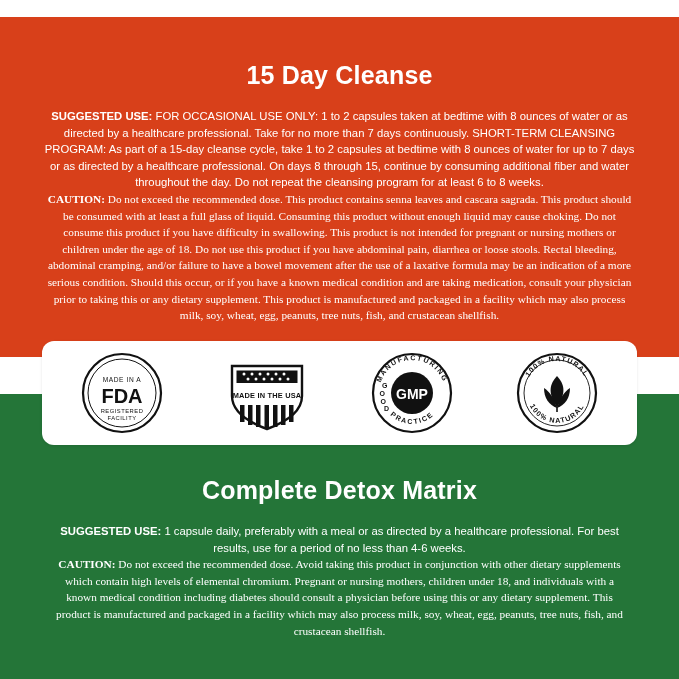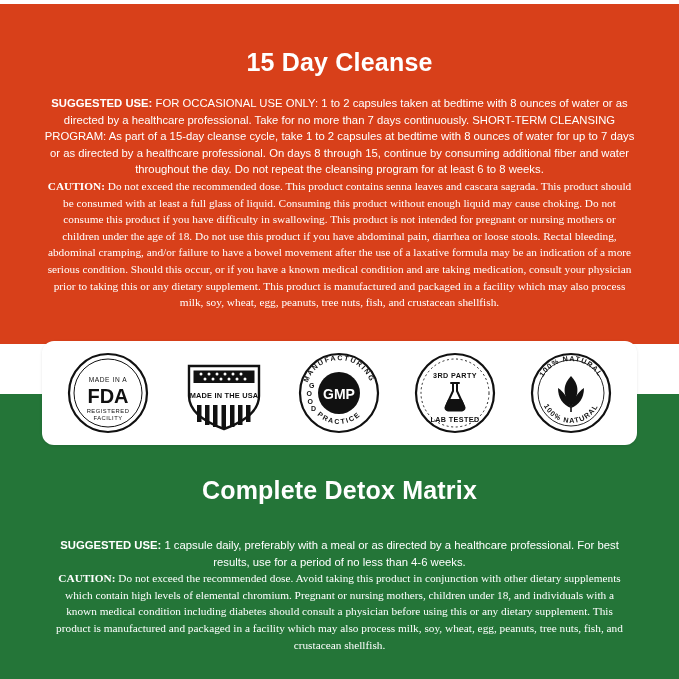--- a/index.html
+++ b/index.html
@@ -14,21 +14,21 @@
     overflow: hidden;
   }
   .page {
     position: relative;
     width: 679px;
     height: 679px;
     background: #ffffff;
   }
   .panel-top {
     position: absolute;
-    top: 4px;
+    top: 17px;
     left: 0;
     width: 679px;
     height: 340px;
     background: #d8401a;
   }
   .panel-bottom {
     position: absolute;
     top: 394px;
     left: 0;
     width: 679px;
@@ -52,21 +52,21 @@
     color: #ffffff;
     font-size: 11.3px;
     line-height: 16.6px;
     text-align: center;
   }
   .top-body {
     margin: 18px auto 0 auto;
     width: 592px;
   }
   .bottom-body {
-    margin: 32px auto 0 auto;
+    margin: 18px auto 0 auto;
     width: 574px;
   }
   .para {
     margin: 0;
   }
   .para + .para {
     margin-top: 0px;
     font-family: Liberation Serif, serif;
   }
   .lead {
@@ -183,32 +183,20 @@
         <text font-family="Liberation Sans, sans-serif" font-size="7" font-weight="bold" fill="#111111" letter-spacing="1.6">
           <textPath href="#arcBot" startOffset="50%" text-anchor="middle">PRACTICE</textPath>
         </text>
         <text x="13" y="38" font-family="Liberation Sans, sans-serif" font-size="7" font-weight="bold" fill="#111111">G</text>
         <text x="10.5" y="46" font-family="Liberation Sans, sans-serif" font-size="7" font-weight="bold" fill="#111111">O</text>
         <text x="11.5" y="54" font-family="Liberation Sans, sans-serif" font-size="7" font-weight="bold" fill="#111111">O</text>
         <text x="15" y="61" font-family="Liberation Sans, sans-serif" font-size="7" font-weight="bold" fill="#111111">D</text>
       </svg>
     </div>
 
-    <div class="badge">
-      <svg viewBox="0 0 86 86" xmlns="http://www.w3.org/2000/svg" aria-hidden="true">
-        <circle cx="43" cy="43" r="39" fill="none" stroke="#111111" stroke-width="2.2"></circle>
-        <circle cx="43" cy="43" r="34" fill="none" stroke="#111111" stroke-width="0.9" stroke-dasharray="2 2.6"></circle>
-        <text x="43" y="28" text-anchor="middle" font-family="Liberation Sans, sans-serif" font-size="7.2" font-weight="bold" fill="#111111" letter-spacing="0.4">3RD PARTY</text>
-        <g fill="none" stroke="#111111" stroke-width="2" stroke-linejoin="round" stroke-linecap="round">
-          <path d="M39 33 h8 M41 33 v8 l-6 13 a3.5 3.5 0 0 0 3 5.4 h10 a3.5 3.5 0 0 0 3 -5.4 l-6 -13 v-8"></path>
-        </g>
-        <path d="M36.4 49 h13.2 l3.4 7 a3.5 3.5 0 0 1 -3 5.4 h-14 a3.5 3.5 0 0 1 -3 -5.4 z" fill="#111111"></path>
-        <text x="43" y="72" text-anchor="middle" font-family="Liberation Sans, sans-serif" font-size="7.2" font-weight="bold" fill="#111111" letter-spacing="0.4">LAB TESTED</text>
-      </svg>
-    </div>
 
     <div class="badge">
       <svg viewBox="0 0 86 86" xmlns="http://www.w3.org/2000/svg" aria-hidden="true">
         <defs>
           <path id="natTop" d="M 11 43 A 32 32 0 0 1 75 43"></path>
           <path id="natBot" d="M 13 43 A 30 30 0 0 0 73 43"></path>
         </defs>
         <circle cx="43" cy="43" r="39" fill="none" stroke="#111111" stroke-width="2.2"></circle>
         <circle cx="43" cy="43" r="33" fill="none" stroke="#111111" stroke-width="0.9"></circle>
         <g fill="#111111">

